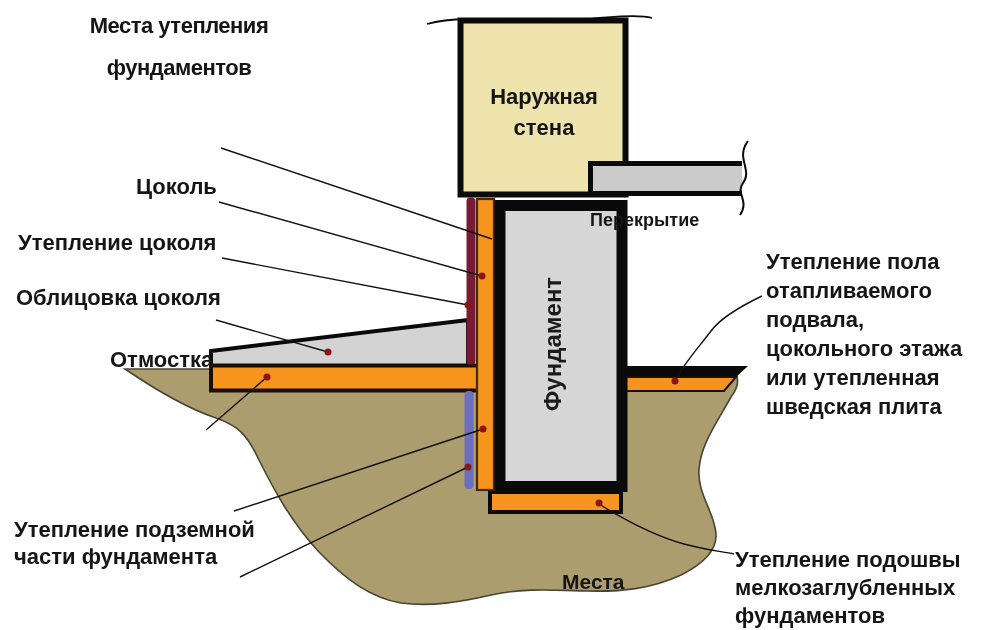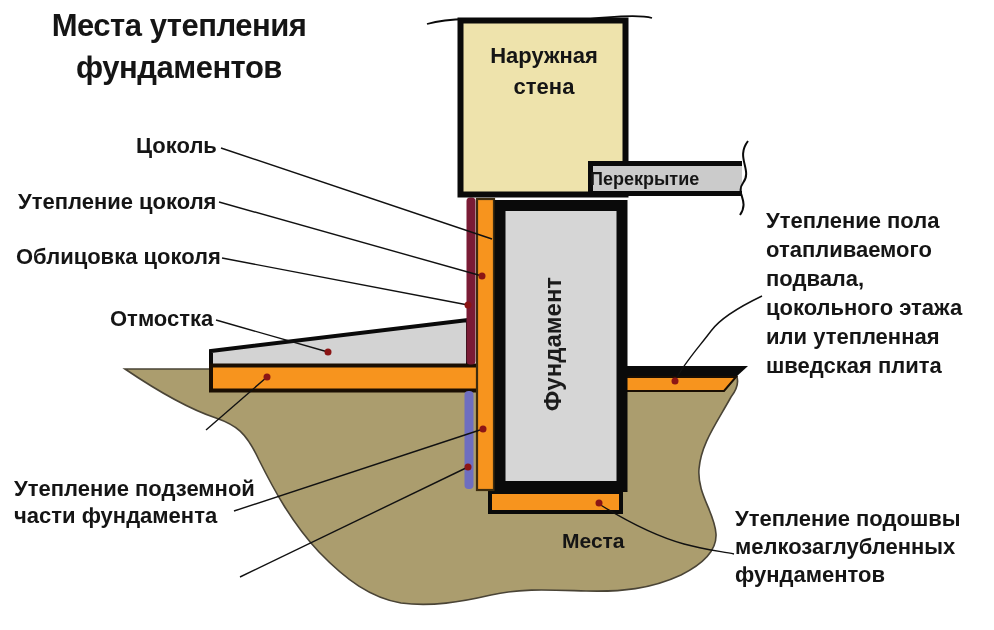--- a/index.html
+++ b/index.html
@@ -1,21 +1,21 @@
 <!DOCTYPE html>
 <html><head>
 <meta charset="utf-8">
 <style>
   html,body{margin:0;padding:0;background:#fff;}
   #canvas{position:relative;width:994px;height:630px;background:#fff;overflow:hidden;
           font-family:"Liberation Sans","DejaVu Sans",sans-serif;color:#151515;}
   svg{position:absolute;left:0;top:0;}
-  .lbl{position:absolute;font-weight:bold;font-size:22px;line-height:27px;white-space:pre-line;color:#151515;}
+  .lbl{position:absolute;font-weight:bold;font-size:22px;line-height:27px;white-space:pre-line;color:#151515;margin-top:41px;}
   .title{position:absolute;left:18px;top:5px;width:322px;text-align:center;
-         font-weight:bold;font-size:31px;line-height:42px;white-space:pre-line;letter-spacing:-0.5px;}
+         font-weight:bold;font-size:22px;line-height:42px;white-space:pre-line;letter-spacing:-0.5px;}
   .c0{left:136px;top:132px;}
   .c1{left:18px;top:188px;}
   .c2{left:16px;top:243px;}
   .c3{left:110px;top:305px;}
   .c4{left:14px;top:390px;}
   .c5{left:14px;top:475px;}
   .c6{left:14px;top:561px;}
   .r0{left:766px;top:206px;line-height:29px;}
   .r1{left:735px;top:505px;line-height:28px;}
   .wall-lbl{left:462px;top:40px;width:164px;text-align:center;line-height:31px;}

